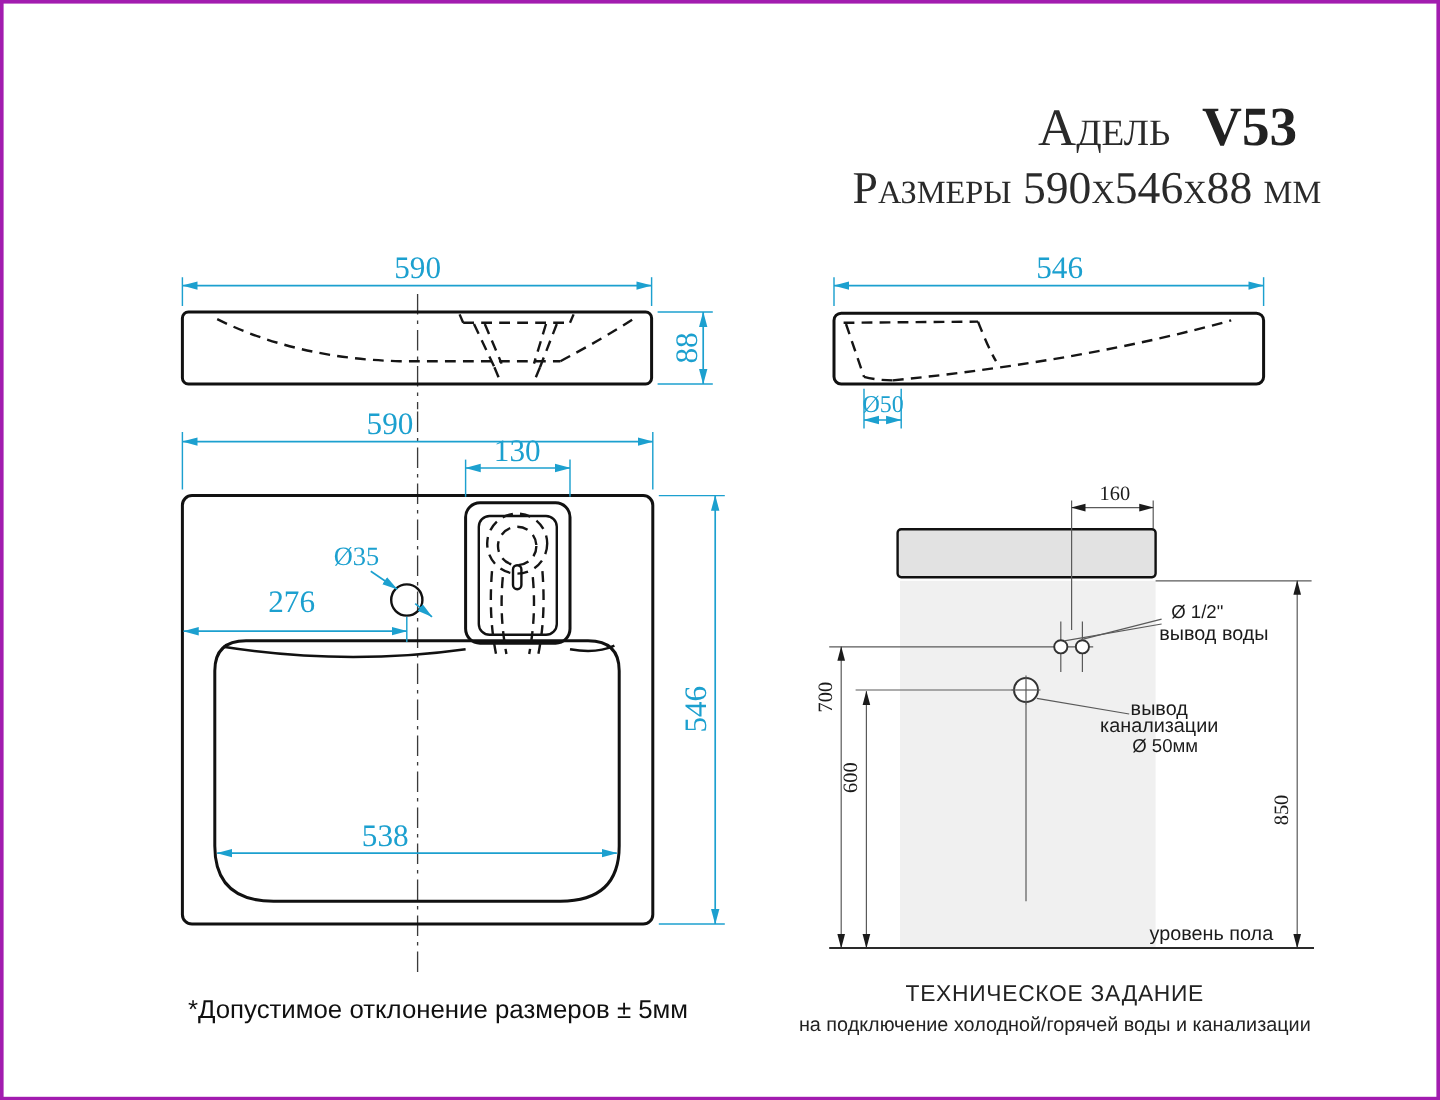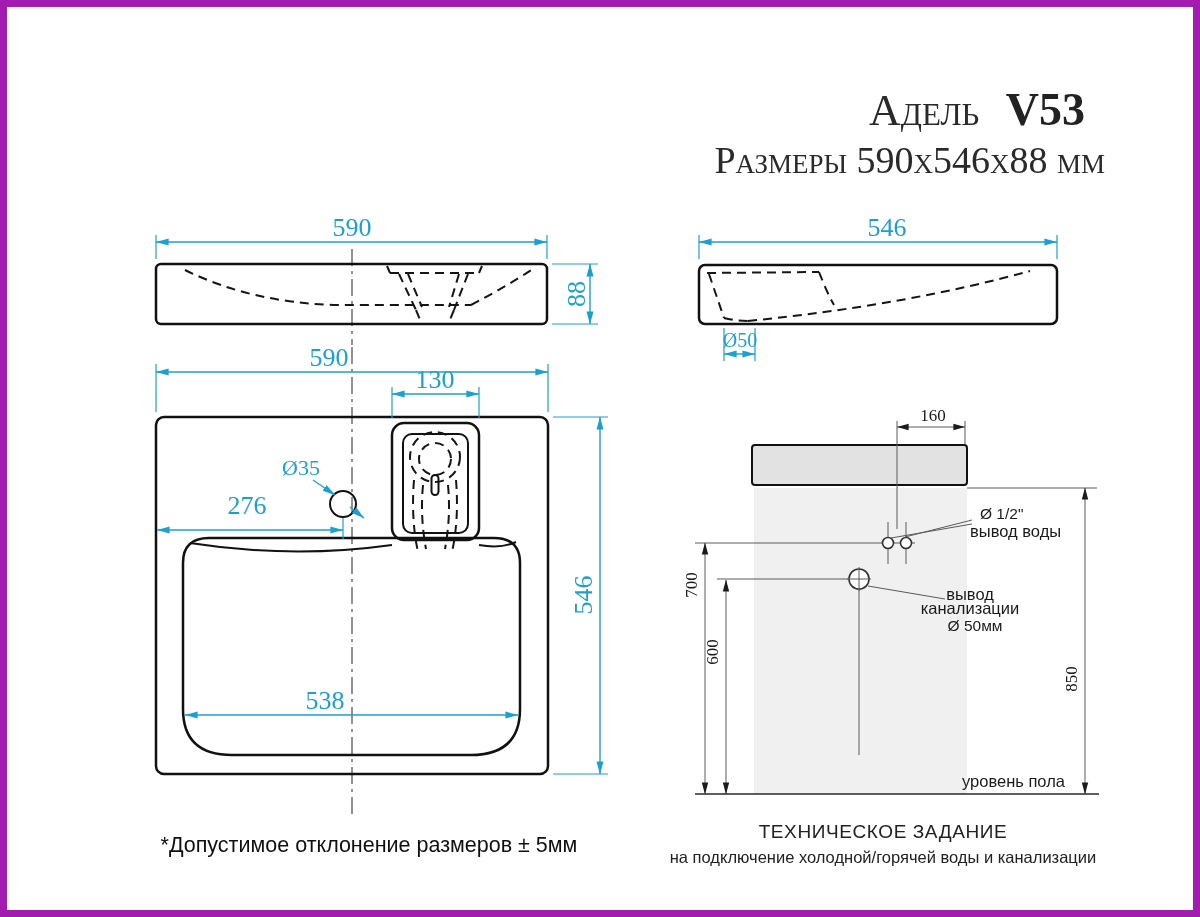--- a/index.html
+++ b/index.html
@@ -1,18 +1,18 @@
 <!DOCTYPE html>
 <html><head>
 <meta charset="utf-8">
 <style>
   html,body { margin:0; padding:0; background:#ffffff; }
   .page {
     position:relative; width:1200px; height:917px; background:#ffffff;
-    border:7px solid #a21caf; box-sizing:border-box; overflow:hidden;
+    border:3px solid #a21caf; box-sizing:border-box; overflow:hidden;
     font-family:"Liberation Sans", sans-serif;
   }
   svg.sheet { position:absolute; left:0; top:0; }
 
   
   .ol   { fill:none; stroke:#111; stroke-width:2.5; stroke-linejoin:round; }
   .ol2  { fill:none; stroke:#111; stroke-width:2;   stroke-linejoin:round; }
   .hid  { fill:none; stroke:#151515; stroke-width:2; stroke-dasharray:9 6; }
   .cl   { fill:none; stroke:#3a3a3a; stroke-width:1.1; stroke-dasharray:17 5 3 5; }
   .diml { fill:none; stroke-width:1.4; }

